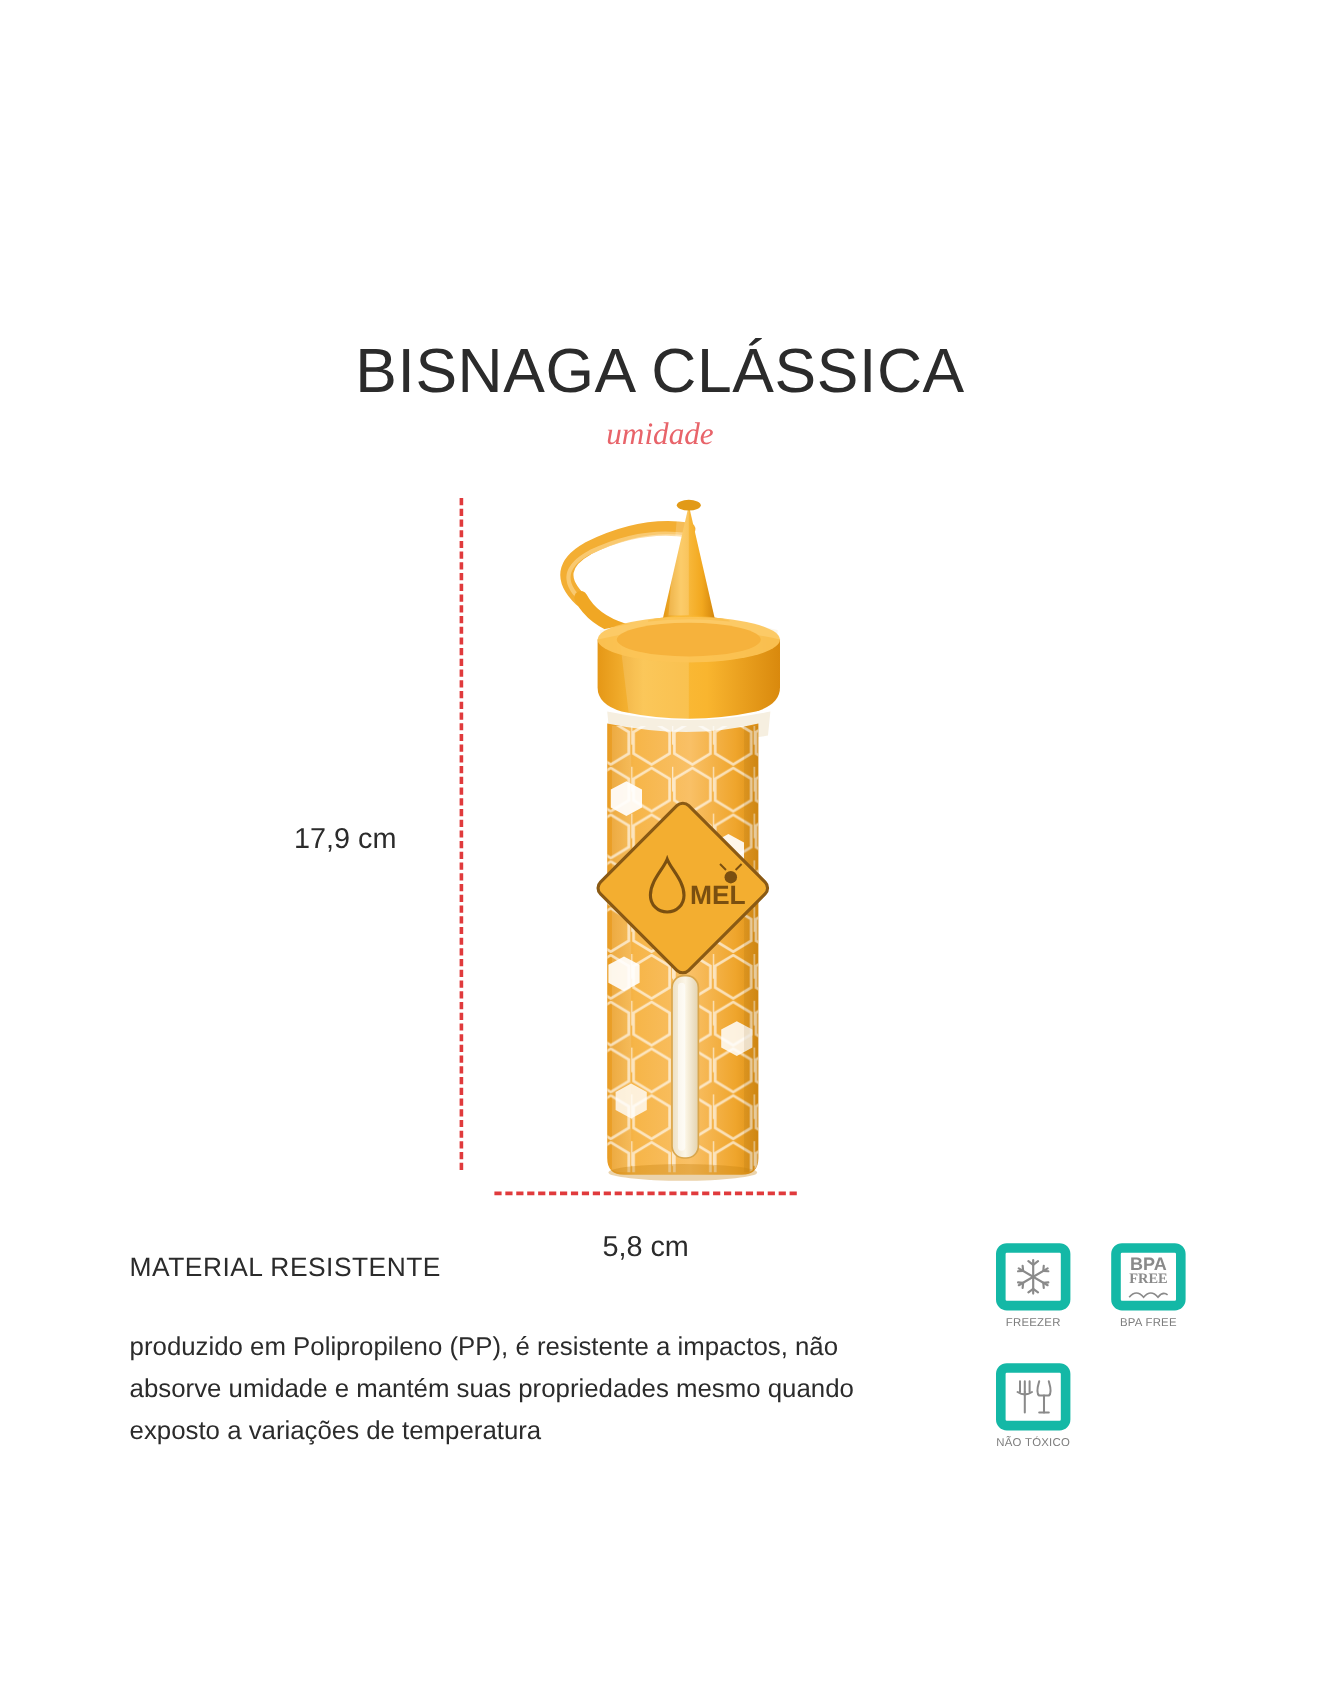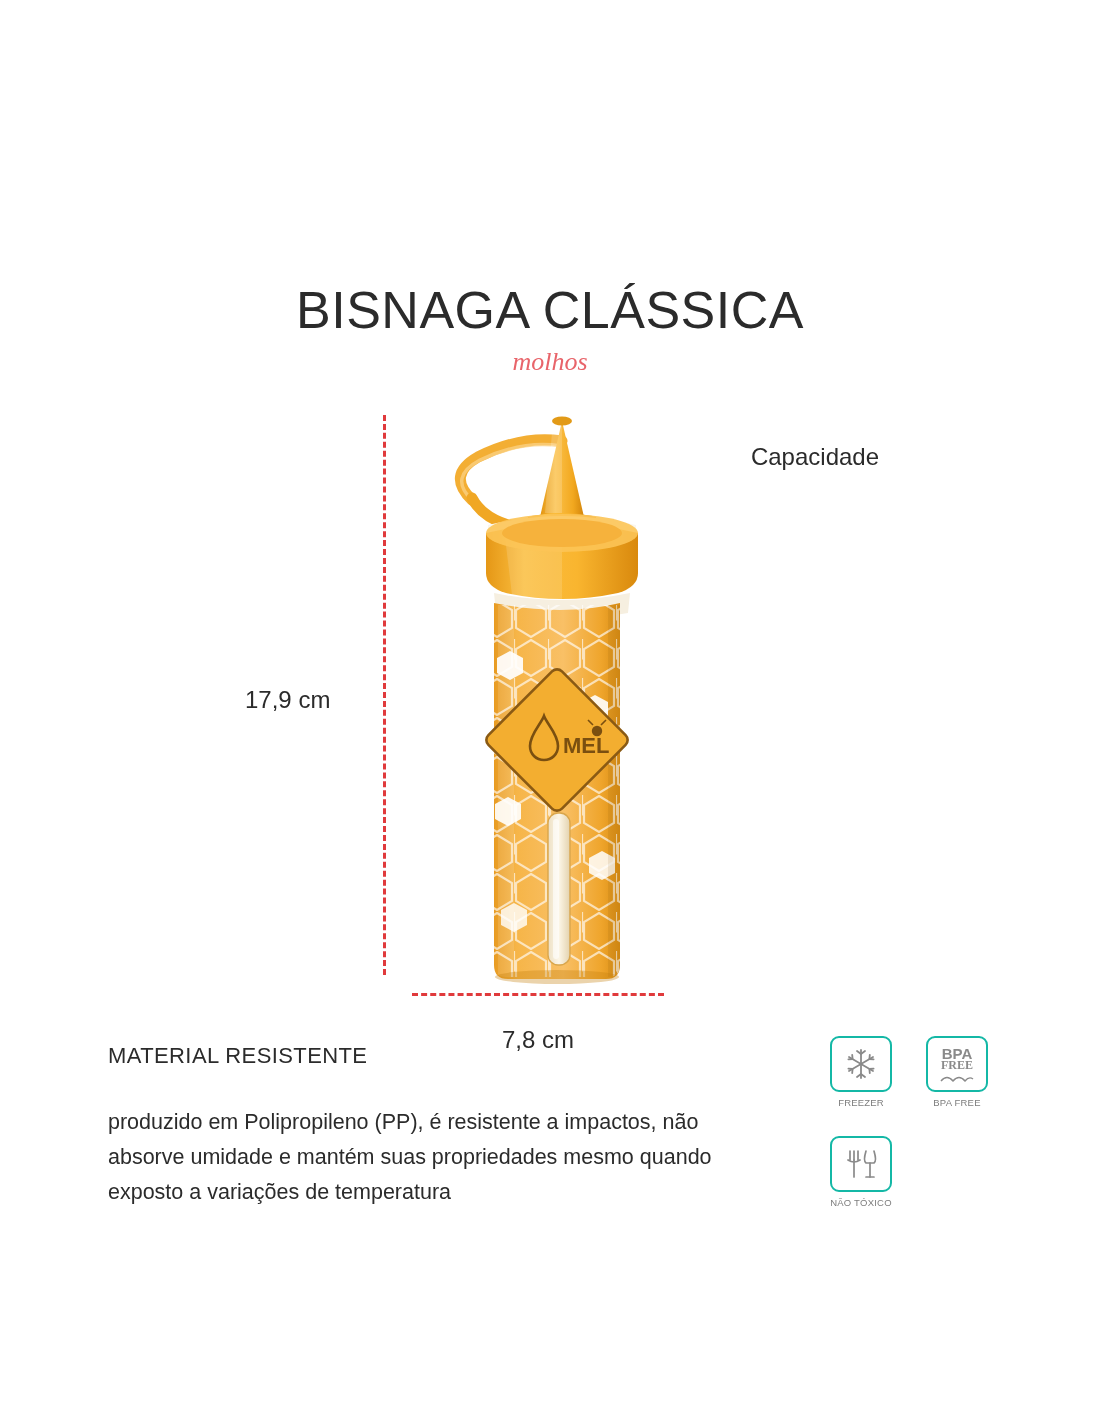--- a/index.html
+++ b/index.html
@@ -83,21 +83,21 @@
     top: 1026px;
     width: 252px;
     text-align: center;
     font-size: 24px;
     color: #2b2b2b;
   }
 
   
   .product-img {
     position: absolute;
-    left: 412px;
+    left: 424px;
     top: 405px;
     width: 290px;
     height: 590px;
   }
 
   
   .material-heading {
     position: absolute;
     left: 108px;
     top: 1043px;
@@ -130,21 +130,21 @@
     width: 78px;
     height: 82px;
     display: flex;
     flex-direction: column;
     align-items: center;
     justify-content: flex-start;
   }
   .badge-frame {
     width: 62px;
     height: 56px;
-    border: 2px solid #14b8a6;
+    border: 8px solid #14b8a6;
     border-radius: 9px;
     display: flex;
     align-items: center;
     justify-content: center;
     color: #8a8a8a;
     box-sizing: border-box;
   }
   .badge-caption {
     margin-top: 5px;
     font-size: 9.5px;
@@ -160,31 +160,30 @@
     color: #8a8a8a;
     font-weight: 700;
     font-family: "Liberation Sans", sans-serif;
   }
 </style>
 </head>
 <body>
 
 <div class="title-block">
   <div class="product-title">BISNAGA CLÁSSICA</div>
-  <div class="product-subtitle">molhos</div>
+  <div class="product-subtitle">umidade</div>
 </div>
 
 <div class="capacity">
-  <div>Capacidade</div>
 </div>
 
 <div class="dim-vline"></div>
 <div class="dim-hline"></div>
 <div class="dim-height-label">17,9 cm</div>
-<div class="dim-width-label">7,8 cm</div>
+<div class="dim-width-label">5,8 cm</div>
 
 <div class="product-img">
   <svg viewBox="0 0 290 590" width="290" height="590" xmlns="http://www.w3.org/2000/svg">
     <defs>
       <linearGradient id="bodyGrad" x1="0" y1="0" x2="1" y2="0">
         <stop offset="0%" stop-color="#E89B22"></stop>
         <stop offset="18%" stop-color="#F6B548"></stop>
         <stop offset="55%" stop-color="#F9C066"></stop>
         <stop offset="85%" stop-color="#EFA52C"></stop>
         <stop offset="100%" stop-color="#D98C13"></stop>

